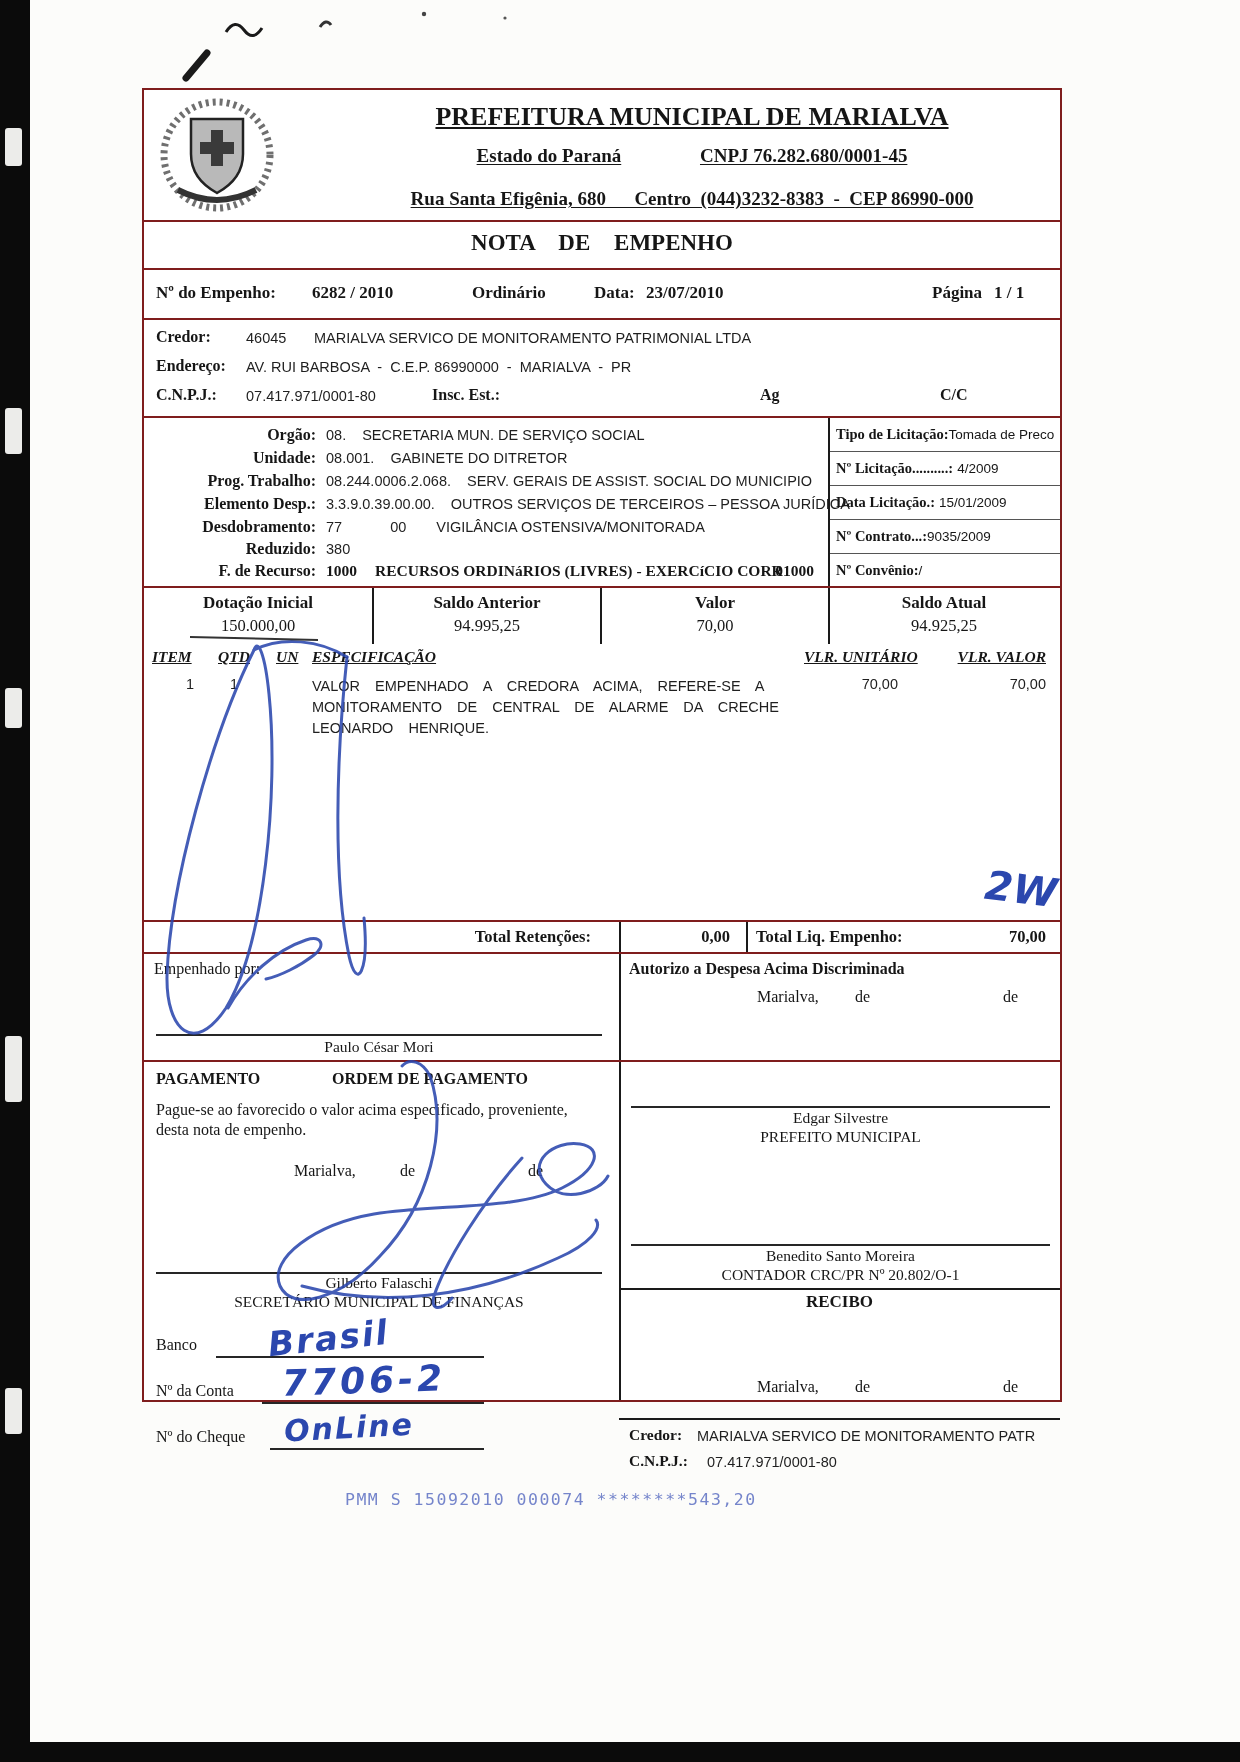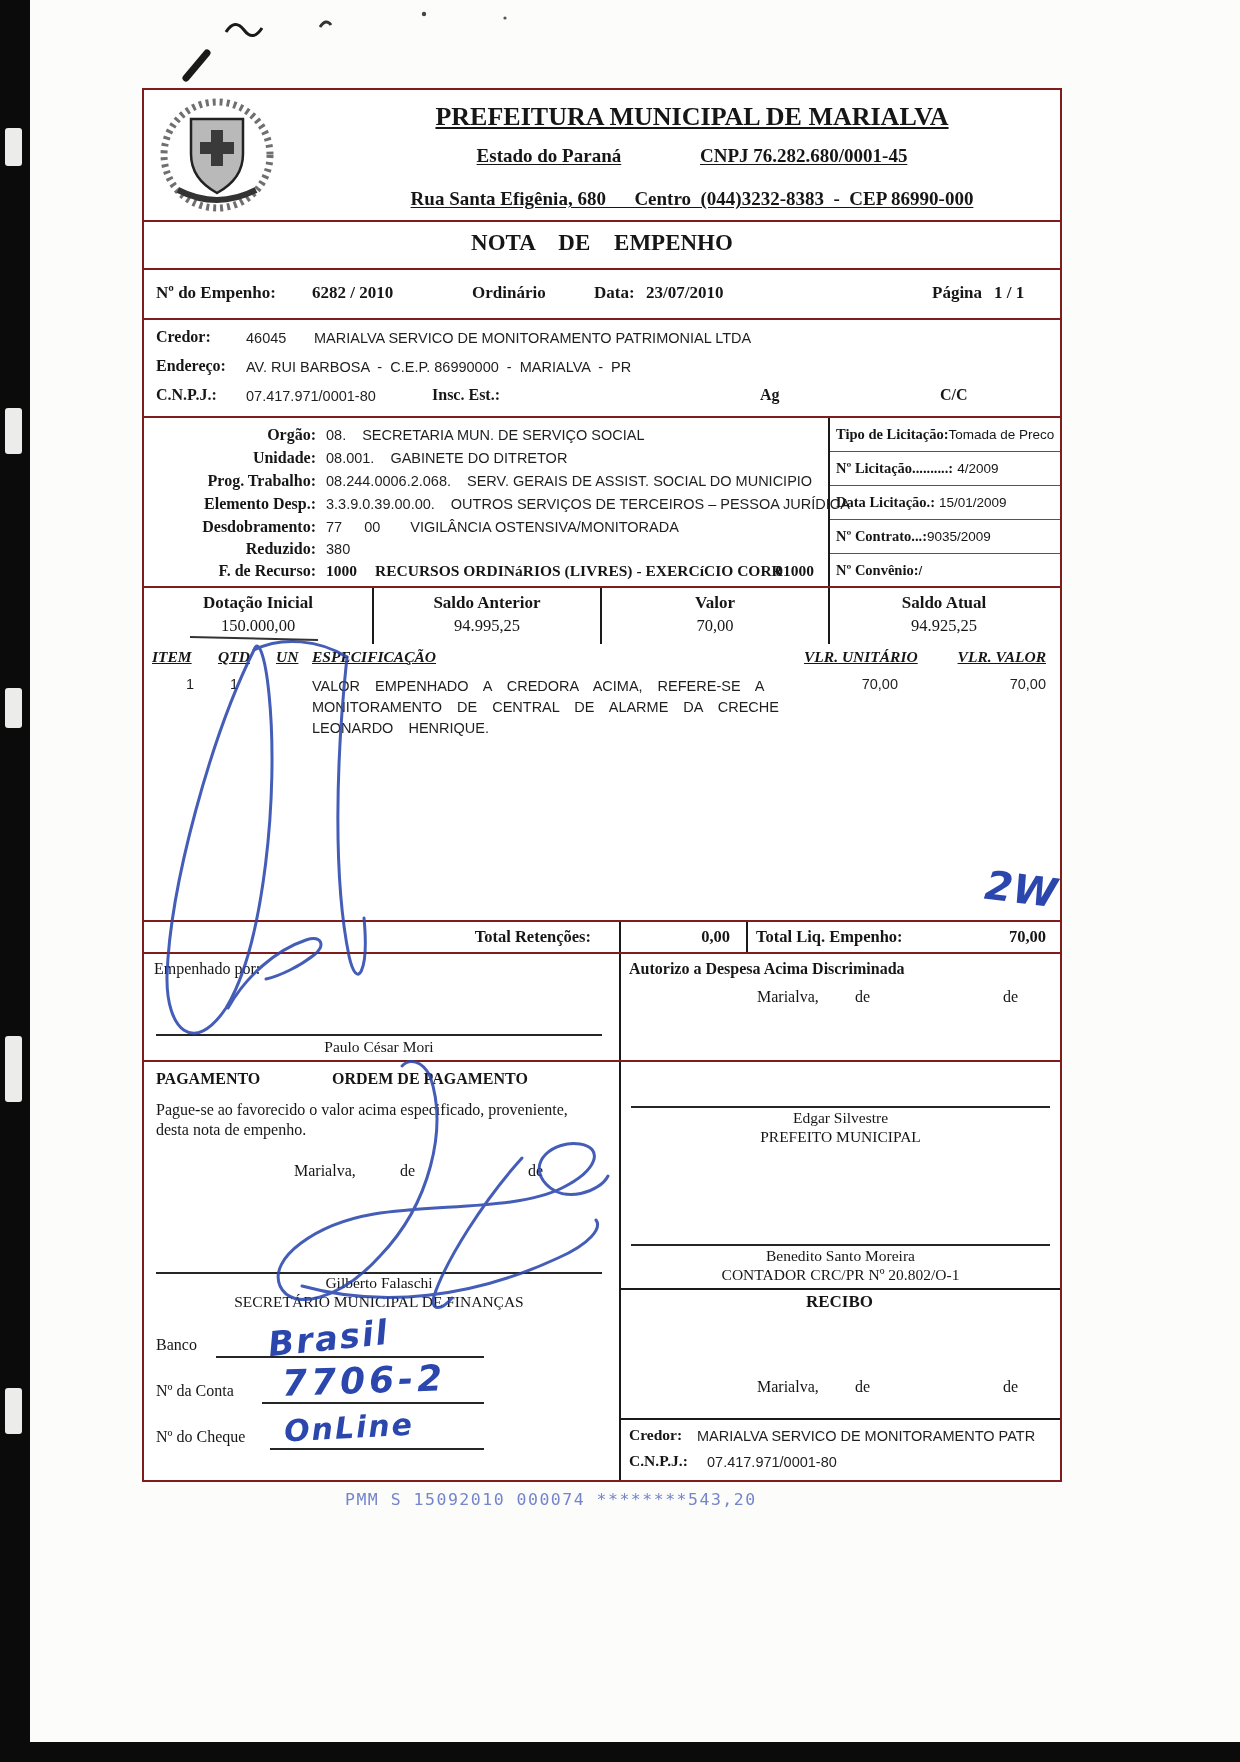--- a/index.html
+++ b/index.html
@@ -111,21 +111,21 @@
         <div class="orow" style="top:31px">
           <span class="olab">Unidade:</span><span class="ocode val">08.001.</span><span class="val">GABINETE DO DITRETOR</span>
         </div>
         <div class="orow" style="top:54px">
           <span class="olab">Prog. Trabalho:</span><span class="ocode val">08.244.0006.2.068.</span><span class="val">SERV. GERAIS DE ASSIST. SOCIAL DO MUNICIPIO</span>
         </div>
         <div class="orow" style="top:77px">
           <span class="olab">Elemento Desp.:</span><span class="ocode val">3.3.9.0.39.00.00.</span><span class="val">OUTROS SERVIÇOS DE TERCEIROS – PESSOA JURÍDICA</span>
         </div>
         <div class="orow" style="top:100px">
-          <span class="olab">Desdobramento:</span><span class="ocode val" style="margin-right:22px">77</span><span class="ocode val" style="margin-right:30px">00</span><span class="val">VIGILÂNCIA OSTENSIVA/MONITORADA</span>
+          <span class="olab">Desdobramento:</span><span class="ocode val" style="margin-right:48px">77</span><span class="ocode val" style="margin-right:30px">00</span><span class="val">VIGILÂNCIA OSTENSIVA/MONITORADA</span>
         </div>
         <div class="orow" style="top:122px">
           <span class="olab">Reduzido:</span><span class="val">380</span>
         </div>
         <div class="orow" style="top:144px">
           <span class="olab">F. de Recurso:</span><span class="ocode b" style="margin-right:18px;font-size:15.5px">1000</span><span class="b" style="font-size:15.5px">RECURSOS ORDINáRIOS (LIVRES) - EXERCíCIO CORR</span>
         </div>
         <span class="abs b" style="right:14px;top:144px;font-size:15.5px">01000</span>
       </div>
       <div class="abs" style="left:684px;top:0;right:0;height:100%;border-left:2px solid #1a1a1a">
@@ -207,21 +207,21 @@
         <div class="abs ctr" style="left:12px;top:84px;width:446px;font-size:15.5px">Paulo César Mori</div>
       </div>
       <div class="abs" style="left:475px;top:0;right:0;height:100%">
         <span class="abs b" style="left:10px;top:6px">Autorizo a Despesa Acima Discriminada</span>
         <span class="abs" style="left:138px;top:34px">Marialva,</span>
         <span class="abs" style="left:236px;top:34px">de</span>
         <span class="abs" style="left:384px;top:34px">de</span>
       </div>
     </div>
 
-    <div class="sec" style="top:972px;height:422px;font-size:16px">
+    <div class="sec" style="top:972px;height:342px;font-size:16px">
 
       <div class="abs" style="left:0;top:0;width:475px;height:100%;border-right:2px solid #1a1a1a">
         <span class="abs b" style="left:12px;top:8px">PAGAMENTO</span>
         <span class="abs b" style="left:188px;top:8px">ORDEM DE PAGAMENTO</span>
         <div class="abs para" style="left:12px;top:38px;width:445px">Pague-se ao favorecido o valor acima especificado, proveniente, desta nota de empenho.</div>
         <span class="abs" style="left:150px;top:100px">Marialva,</span>
         <span class="abs" style="left:256px;top:100px">de</span>
         <span class="abs" style="left:384px;top:100px">de</span>
         <div class="sig" style="left:12px;top:210px;width:446px"></div>
         <div class="abs ctr" style="left:12px;top:212px;width:446px;font-size:15.5px">Gilberto Falaschi</div>

